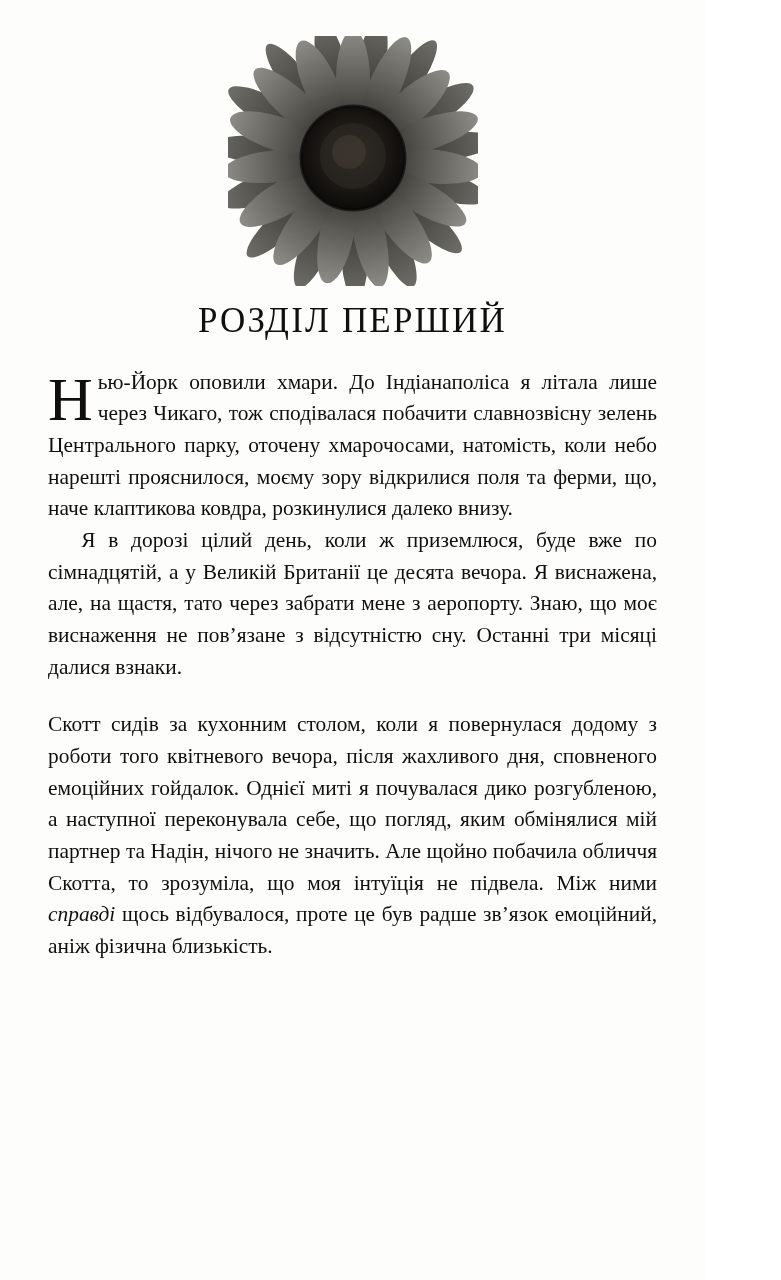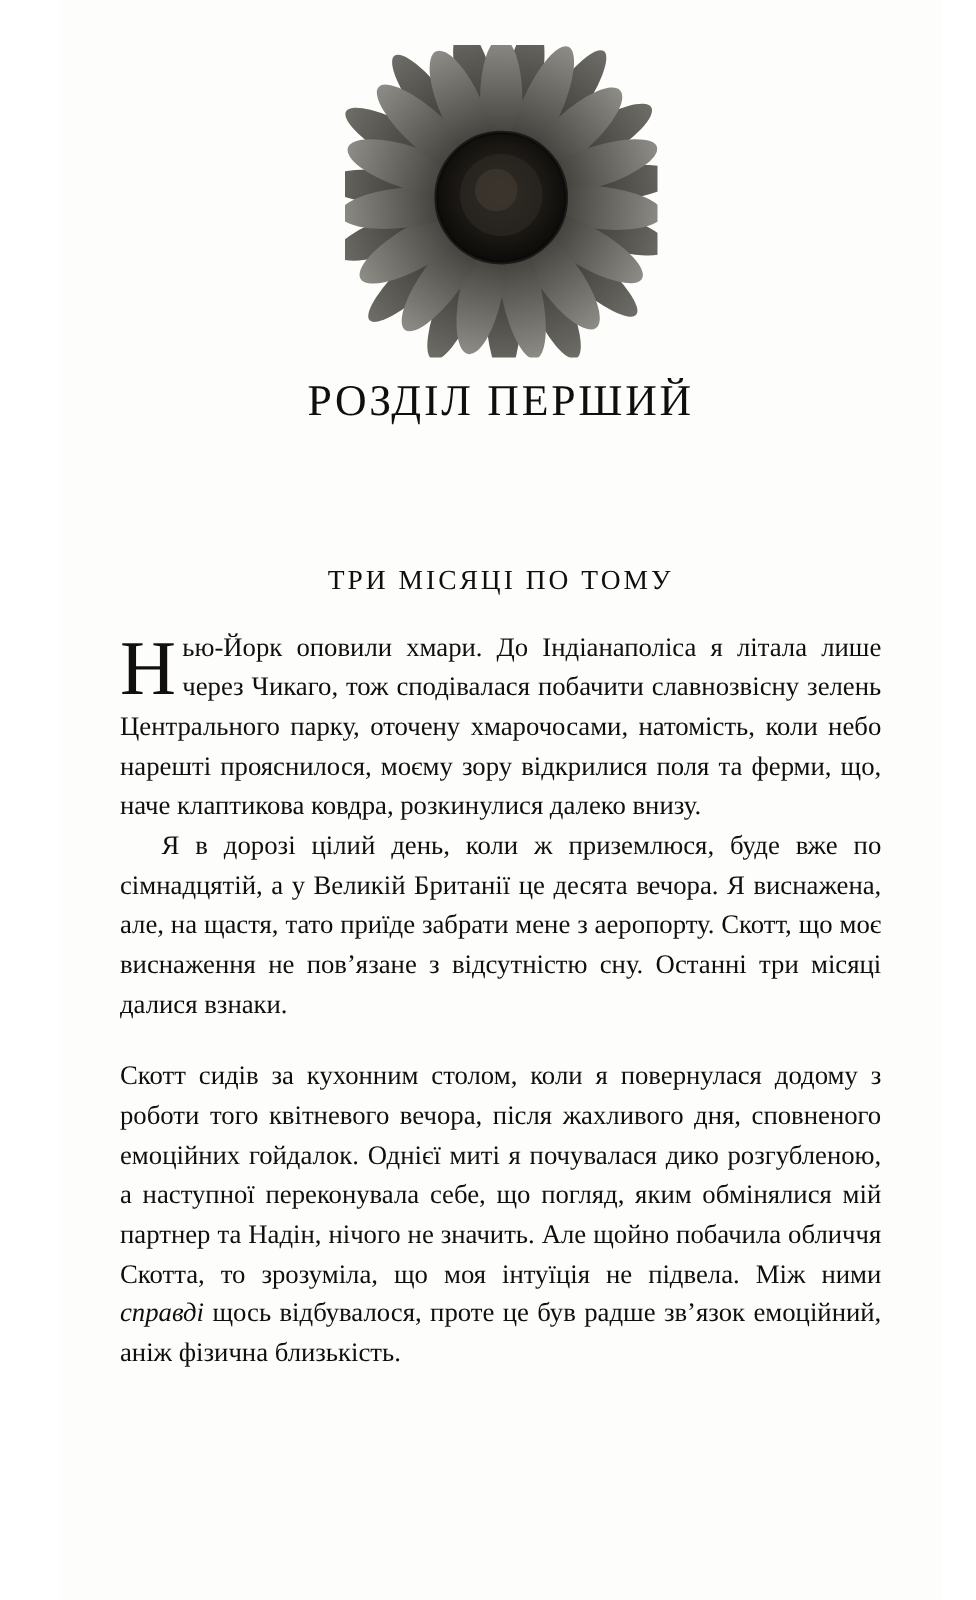--- a/index.html
+++ b/index.html
@@ -8,21 +8,20 @@
     background: #ffffff;
   }
   .page {
     position: relative;
     width: 705px;
     height: 1280px;
     background: #fdfdfb;
     overflow: hidden;
     font-family: "Liberation Serif", "DejaVu Serif", serif;
     color: #100f0d;
-    margin-left: 48px;
   }
 
   
   .ornament {
     width: 100%;
     display: flex;
     justify-content: center;
     padding-top: 36px;
     box-sizing: border-box;
   }
@@ -208,21 +207,20 @@
         <circle cx="0" cy="0" r="52" fill="url(#diskGrad)"></circle>
         <circle cx="0" cy="0" r="52" fill="none" stroke="#0a0908" stroke-width="3" opacity="0.7"></circle>
         <circle cx="0" cy="-2" r="33" fill="#2b2722" opacity="0.75"></circle>
         <circle cx="-4" cy="-6" r="17" fill="#423c33" opacity="0.6"></circle>
       </g>
     </svg>
   </div>
 
   <h1 class="chapter-title">РОЗДІЛ ПЕРШИЙ</h1>
 
-  <h2 class="subtitle">ТРИ МІСЯЦІ ПО ТОМУ</h2>
 
   <div class="body">
     <p class="first"><span class="dropcap">Н</span><span>ью-Йорк оповили хмари. До Індіанаполіса я літала лише через Чикаго, тож сподівалася побачити славнозвісну зелень Центрального парку, оточену хмарочосами, натомість, коли небо нарешті прояснилося, моєму зору відкрилися поля та ферми, що, наче клаптикова ковдра, розкинулися далеко внизу.</span></p>
-    <p>Я в дорозі цілий день, коли ж приземлюся, буде вже по сімнадцятій, а у Великій Британії це десята вечора. Я виснажена, але, на щастя, тато приїде забрати мене з аеропорту. Скотт, що моє виснаження не пов’язане з відсутністю сну. Останні три місяці далися взнаки.</p>
+    <p>Я в дорозі цілий день, коли ж приземлюся, буде вже по сімнадцятій, а у Великій Британії це десята вечора. Я виснажена, але, на щастя, тато через забрати мене з аеропорту. Знаю, що моє виснаження не пов’язане з відсутністю сну. Останні три місяці далися взнаки.</p>
     <p class="section-start"><span>Скотт сидів за кухонним столом, коли я повернулася додому з роботи того квітневого вечора, після жахливого дня, сповненого емоційних гойдалок. Однієї миті я почувалася дико розгубленою, а наступної переконувала себе, що погляд, яким обмінялися мій партнер та Надін, нічого не значить. Але щойно побачила обличчя Скотта, то зрозуміла, що моя інтуїція не підвела. Між ними </span><em>справді</em><span> щось відбувалося, проте це був радше зв’язок емоційний, аніж фізична близькість.</span></p>
   </div>
 
 </div>
 
 </body></html>

